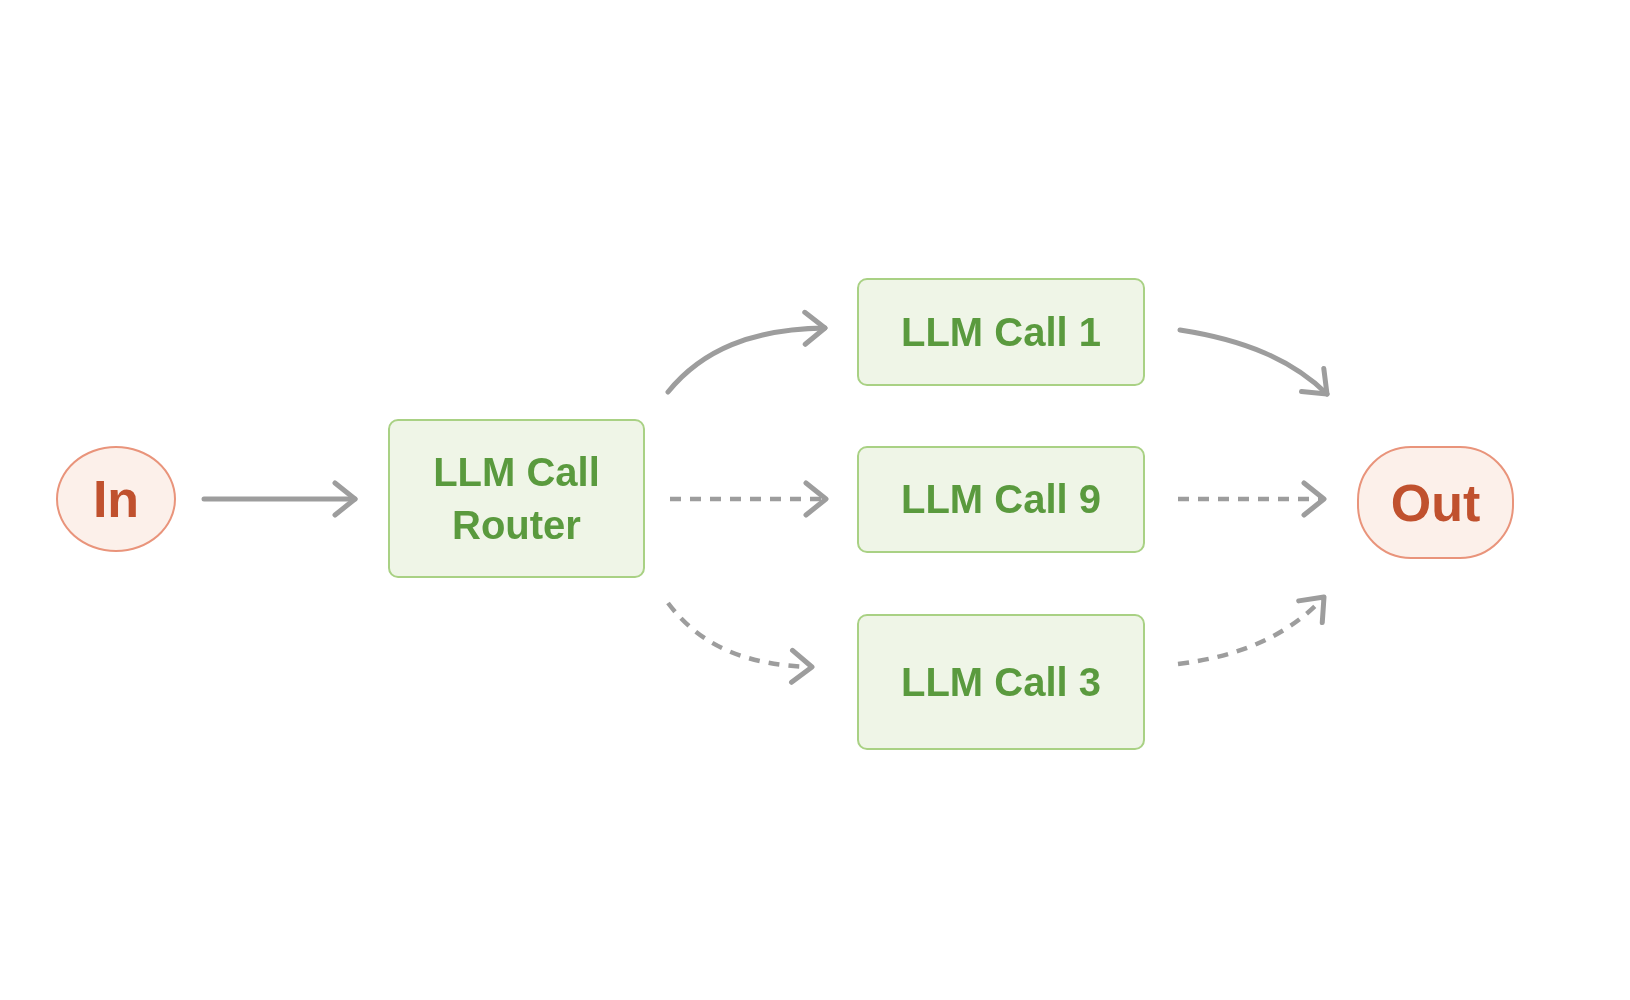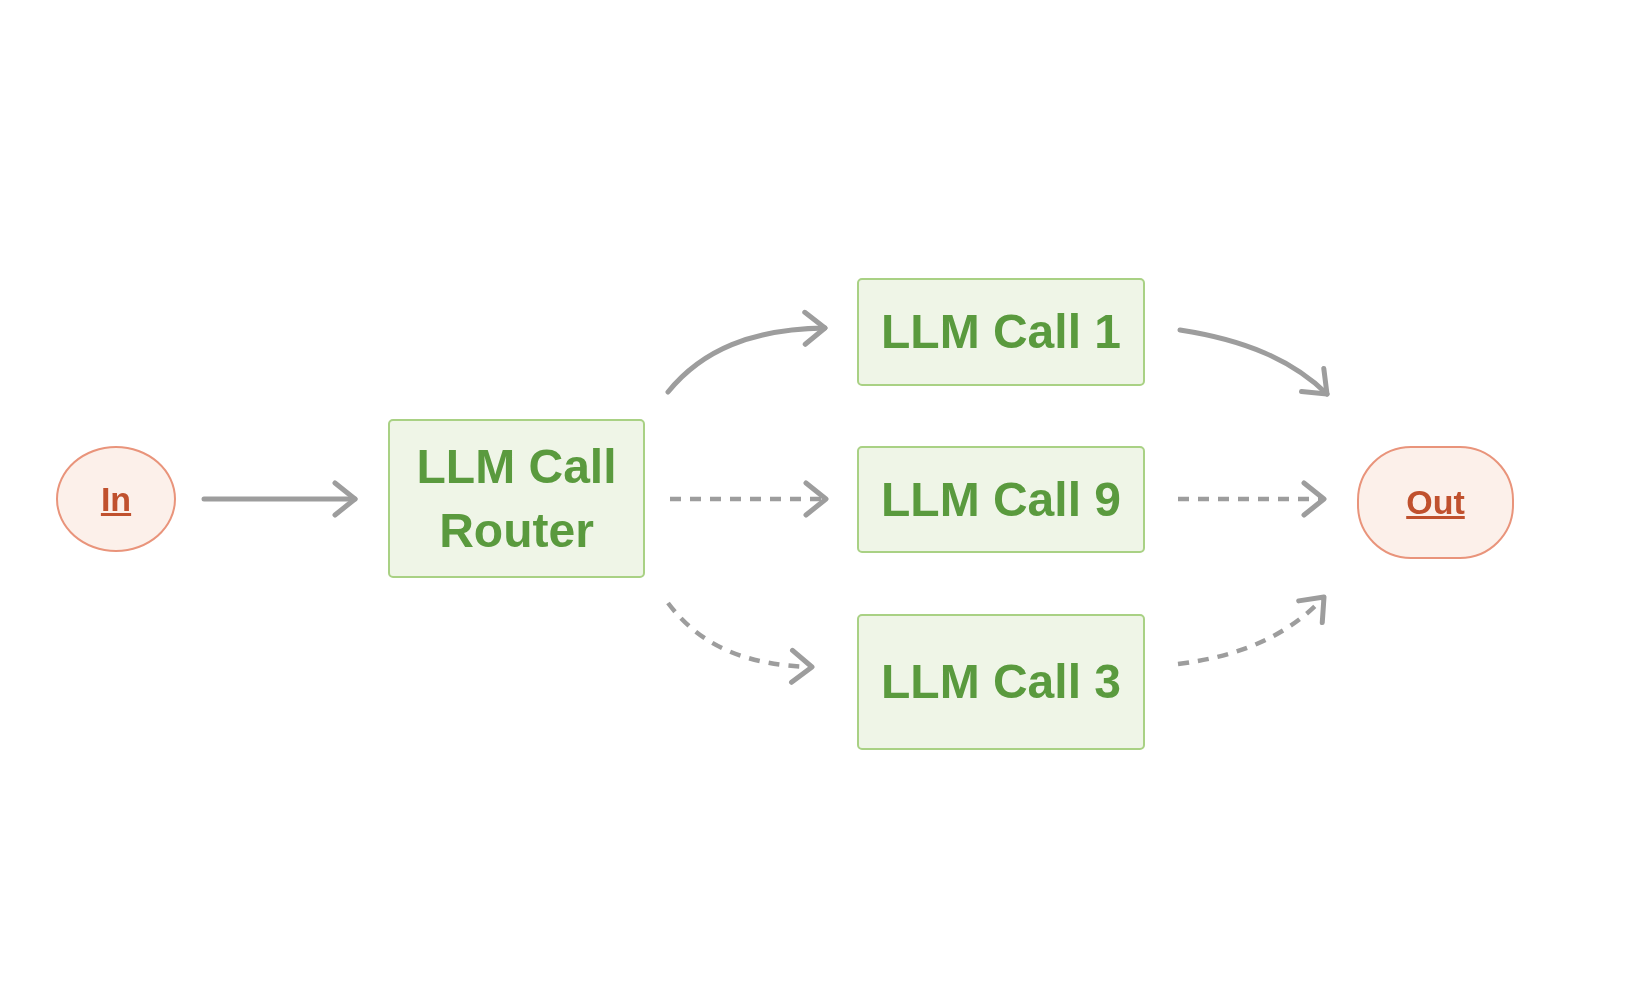--- a/index.html
+++ b/index.html
@@ -41,31 +41,30 @@
     display: flex;
     align-items: center;
     justify-content: center;
     text-align: center;
     font-weight: bold;
     box-sizing: border-box;
   }
   .node.green {
     background: var(--green-fill, #eff5e7);
     border: 2px solid var(--green-border, #a9d184);
-    border-radius: 5px;
+    border-radius: 10px;
     color: var(--green-text, #5a9a3e);
-    font-size: 48px;
+    font-size: 40px;
     line-height: 1.32;
   }
   .node.pink {
     background: var(--pink-fill, #fcf0ea);
     border: 2px solid var(--salmon-border, #e9947b);
     color: var(--red-text, #c0512e);
-    font-size: 34px;
-    text-decoration: underline;
+    font-size: 52px;
   }
   .node-in     { left: 56px;   top: 446px; width: 120px; height: 106px; border-radius: 50%; }
   .node-router { left: 388px;  top: 419px; width: 257px; height: 159px; padding: 0 26px; }
   .node-call1  { left: 857px;  top: 278px; width: 288px; height: 108px; }
   .node-call2  { left: 857px;  top: 446px; width: 288px; height: 107px; }
   .node-call3  { left: 857px;  top: 614px; width: 288px; height: 136px; }
   .node-out    { left: 1357px; top: 446px; width: 157px; height: 113px; border-radius: 54px; }
 </style>
 </head>
 <body>

